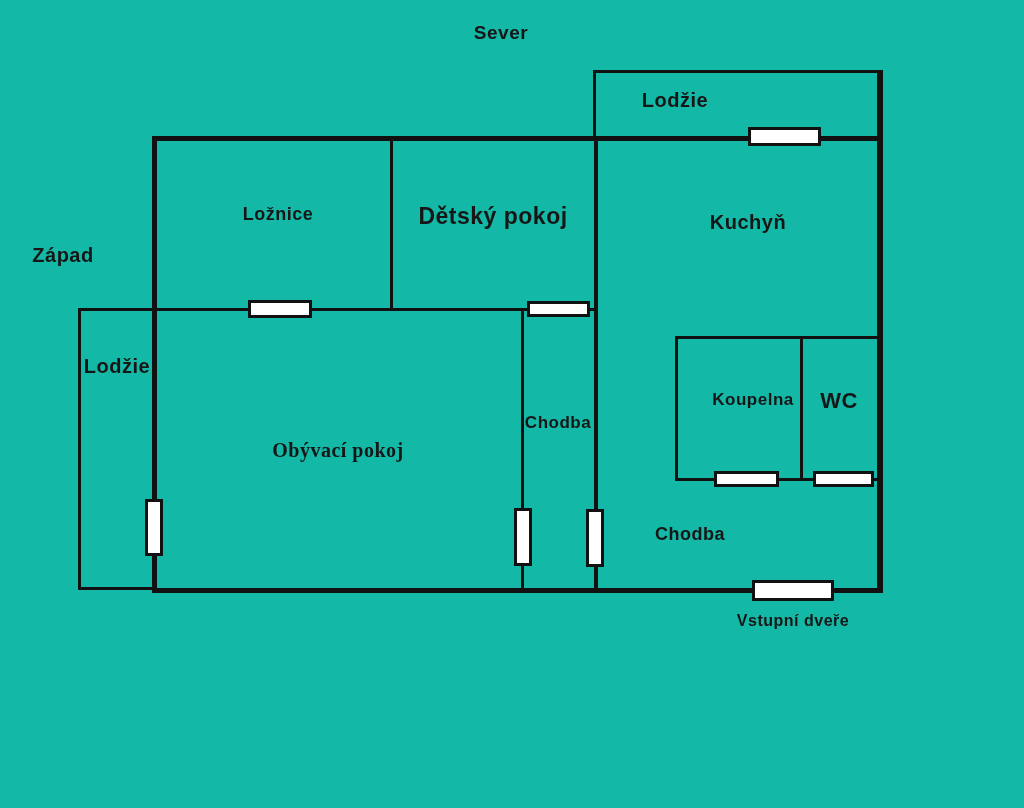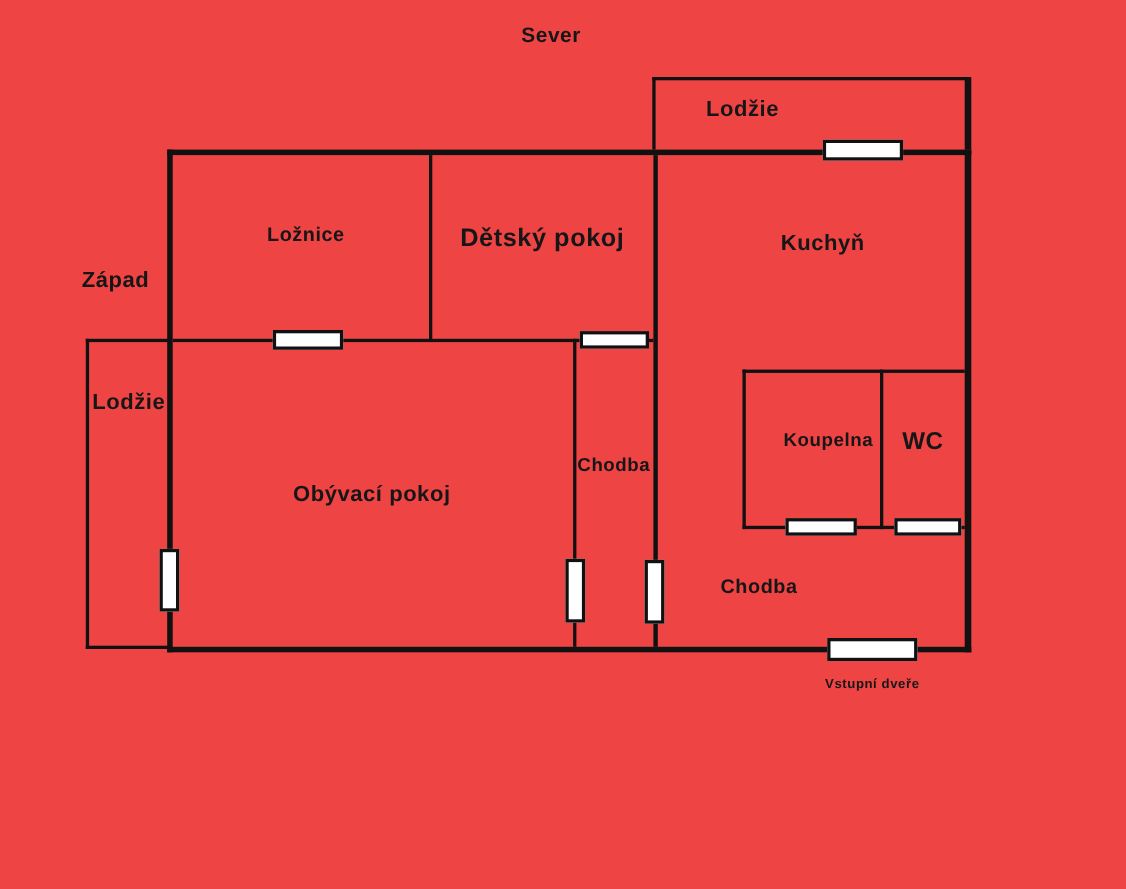--- a/index.html
+++ b/index.html
@@ -30,21 +30,21 @@
     transform: translate(-50%, -50%);
     font-weight: bold;
     color: #161616;
     white-space: nowrap;
     letter-spacing: 0.5px;
   }
 </style>
 </head>
 <body>
 
-<div id="stage" style="background: #ef4444;">
+<div id="stage" style="background: #14b8a6;">
     <div class="wall" style="width: 731px; height: 5px; background: rgb(17, 17, 17); left: 152px; top: 136px;"></div>
     <div class="wall" style="width: 5px; height: 457px; background: rgb(17, 17, 17); left: 152px; top: 136px;"></div>
     <div class="wall" style="width: 6px; height: 457px; background: rgb(17, 17, 17); left: 877px; top: 136px;"></div>
     <div class="wall" style="width: 731px; height: 5px; background: rgb(17, 17, 17); left: 152px; top: 588px;"></div>
     <div class="wall" style="width: 289px; height: 3px; background: rgb(17, 17, 17); left: 593px; top: 70px;"></div>
     <div class="wall" style="width: 3px; height: 66px; background: rgb(17, 17, 17); left: 593px; top: 70px;"></div>
     <div class="wall" style="width: 6px; height: 66px; background: rgb(17, 17, 17); left: 877px; top: 70px;"></div>
     <div class="wall" style="width: 4px; height: 447px; background: rgb(17, 17, 17); left: 594px; top: 141px;"></div>
     <div class="wall" style="width: 3px; height: 168px; background: rgb(17, 17, 17); left: 390px; top: 141px;"></div>
     <div class="wall" style="width: 437px; height: 3px; background: rgb(17, 17, 17); left: 157px; top: 308px;"></div>
@@ -59,25 +59,25 @@
     <div class="opening" style="width: 73px; height: 19px; background: rgb(255, 255, 255); border-color: rgb(17, 17, 17); left: 748px; top: 127px;"></div>
     <div class="opening" style="width: 64px; height: 18px; background: rgb(255, 255, 255); border-color: rgb(17, 17, 17); left: 248px; top: 300px;"></div>
     <div class="opening" style="width: 63px; height: 16px; background: rgb(255, 255, 255); border-color: rgb(17, 17, 17); left: 527px; top: 301px;"></div>
     <div class="opening" style="width: 18px; height: 57px; background: rgb(255, 255, 255); border-color: rgb(17, 17, 17); left: 145px; top: 499px;"></div>
     <div class="opening" style="width: 18px; height: 58px; background: rgb(255, 255, 255); border-color: rgb(17, 17, 17); left: 514px; top: 508px;"></div>
     <div class="opening" style="width: 18px; height: 58px; background: rgb(255, 255, 255); border-color: rgb(17, 17, 17); left: 586px; top: 509px;"></div>
     <div class="opening" style="width: 65px; height: 16px; background: rgb(255, 255, 255); border-color: rgb(17, 17, 17); left: 714px; top: 471px;"></div>
     <div class="opening" style="width: 61px; height: 16px; background: rgb(255, 255, 255); border-color: rgb(17, 17, 17); left: 813px; top: 471px;"></div>
     <div class="opening" style="width: 82px; height: 21px; background: rgb(255, 255, 255); border-color: rgb(17, 17, 17); left: 752px; top: 580px;"></div>
     <div class="plan-label" style="font-size: 19px; color: rgb(22, 22, 22); left: 501px; top: 33px;">Sever</div>
-    <div class="plan-label" style="font-size: 20px; color: rgb(22, 22, 22); left: 63px; top: 255px; margin-left: 42px;">Západ</div>
+    <div class="plan-label" style="font-size: 20px; color: rgb(22, 22, 22); left: 63px; top: 255px;">Západ</div>
     <div class="plan-label" style="font-size: 20px; color: rgb(22, 22, 22); left: 675px; top: 100px;">Lodžie</div>
     <div class="plan-label" style="font-size: 20px; color: rgb(22, 22, 22); left: 117px; top: 366px;">Lodžie</div>
     <div class="plan-label" style="font-size: 18px; color: rgb(22, 22, 22); left: 278px; top: 214px;">Ložnice</div>
     <div class="plan-label" style="font-size: 23px; color: rgb(22, 22, 22); left: 493px; top: 216px;">Dětský pokoj</div>
     <div class="plan-label" style="font-size: 20px; color: rgb(22, 22, 22); left: 748px; top: 222px; text-align: right;">Kuchyň</div>
-    <div class="plan-label" style="font-size: 20px; color: rgb(22, 22, 22); left: 338px; top: 450px;">Obývací pokoj</div>
+    <div class="plan-label" style="font-size: 20px; color: rgb(22, 22, 22); left: 338px; top: 450px; font-family: Liberation Serif, serif;">Obývací pokoj</div>
     <div class="plan-label" style="font-size: 17px; color: rgb(22, 22, 22); left: 558px; top: 423px;">Chodba</div>
     <div class="plan-label" style="font-size: 17px; color: rgb(22, 22, 22); left: 740px; top: 400px; margin-left: 13px;">Koupelna</div>
     <div class="plan-label" style="font-size: 22px; color: rgb(22, 22, 22); left: 839px; top: 401px;">WC</div>
     <div class="plan-label" style="font-size: 18px; color: rgb(22, 22, 22); left: 690px; top: 534px;">Chodba</div>
-    <div class="plan-label" style="font-size: 12px; color: rgb(22, 22, 22); left: 793px; top: 621px;">Vstupní dveře</div>
+    <div class="plan-label" style="font-size: 16px; color: rgb(22, 22, 22); left: 793px; top: 621px;">Vstupní dveře</div>
   </div>
 
 </body></html>

